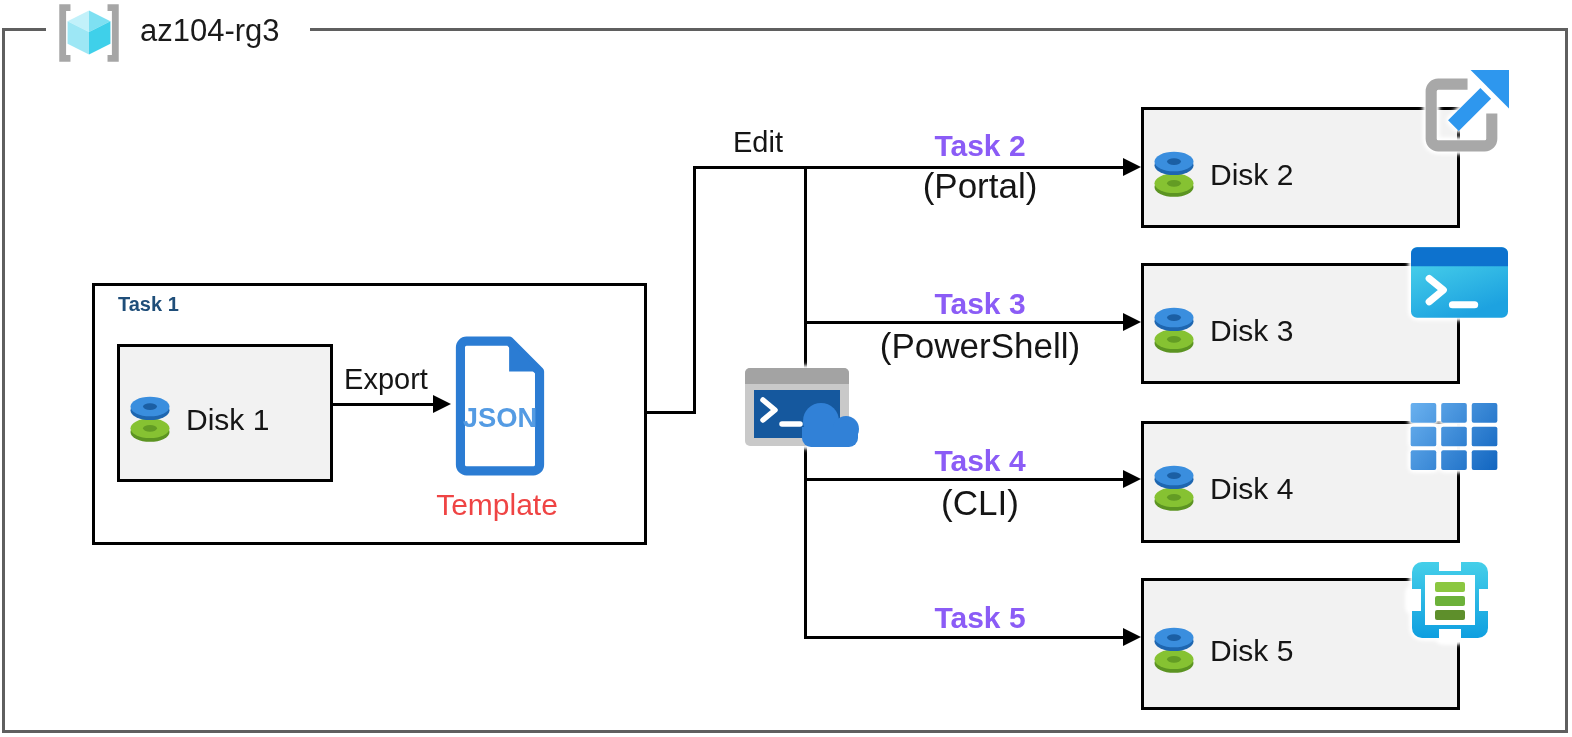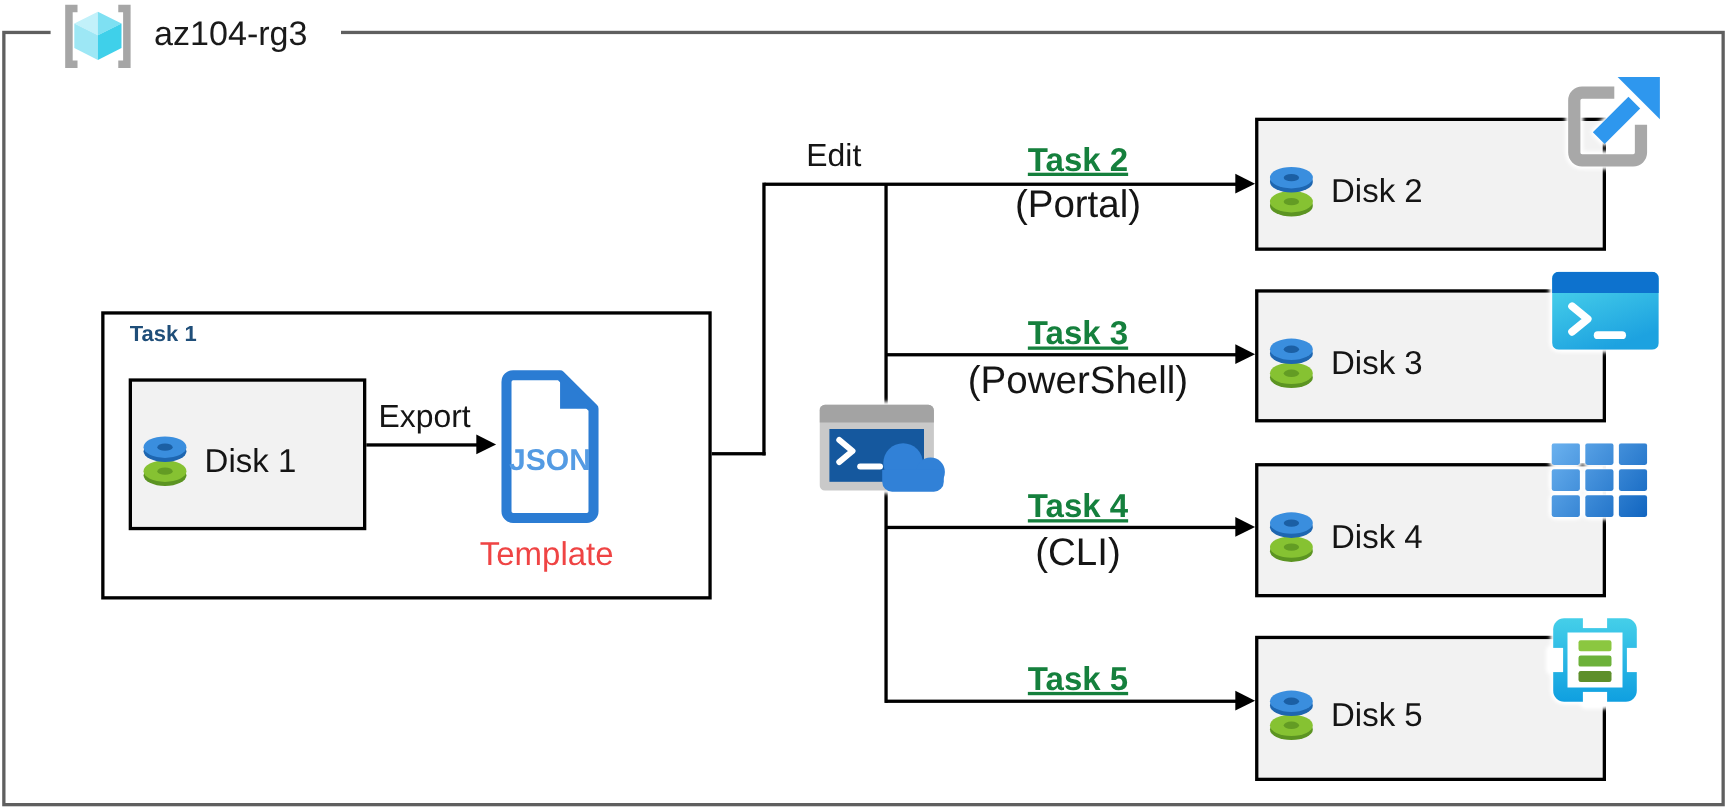--- a/index.html
+++ b/index.html
@@ -9,21 +9,21 @@
   .hline{position:absolute;height:3px;background:#000;}
   .vline{position:absolute;width:3px;background:#000;}
   .arrowhead{position:absolute;width:0;height:0;border-top:9px solid transparent;border-bottom:9px solid transparent;border-left:18px solid #000;}
   .outer-frame{position:absolute;left:2px;top:28px;width:1566px;height:705px;border:3px solid #5f5f5f;box-sizing:border-box;}
   .rg-label{position:absolute;left:140px;top:13px;font-size:31px;color:#1a1a1a;}
   .top-patch{position:absolute;left:46px;top:26px;width:264px;height:8px;background:#fff;}
   .task1-box{position:absolute;left:92px;top:283px;width:555px;height:262px;border:3px solid #000;box-sizing:border-box;background:#fff;}
   .task1-title{position:absolute;left:118px;top:293px;font-size:20px;font-weight:700;color:#1F4E79;}
   .diskbox{position:absolute;background:#f2f2f2;border:3px solid #000;box-sizing:border-box;display:flex;flex-direction:row;align-items:center;padding-top:14px;gap:6px;}
   .disklabel{font-size:30px;color:#151515;}
-  .tasktitle{position:absolute;width:320px;text-align:center;font-weight:700;font-size:30px;line-height:32px;color:#15803d;text-decoration:underline;}
+  .tasktitle{position:absolute;width:320px;text-align:center;font-weight:700;font-size:30px;line-height:32px;color:#8b5cf6;}
   .taskmethod{position:absolute;width:320px;text-align:center;font-size:35px;line-height:32px;color:#151515;}
   .flowlabel{position:absolute;text-align:center;font-size:29px;color:#151515;}
   .halo{filter:drop-shadow(0 0 2px #fff) drop-shadow(0 0 2px #fff) drop-shadow(0 0 1.5px #fff);}
   .template-label{position:absolute;left:417px;top:488px;width:160px;text-align:center;font-size:30px;color:#ef4444;}
   svg{display:block;}
 </style>
 </head>
 <body>
 
 <div id="stage">

